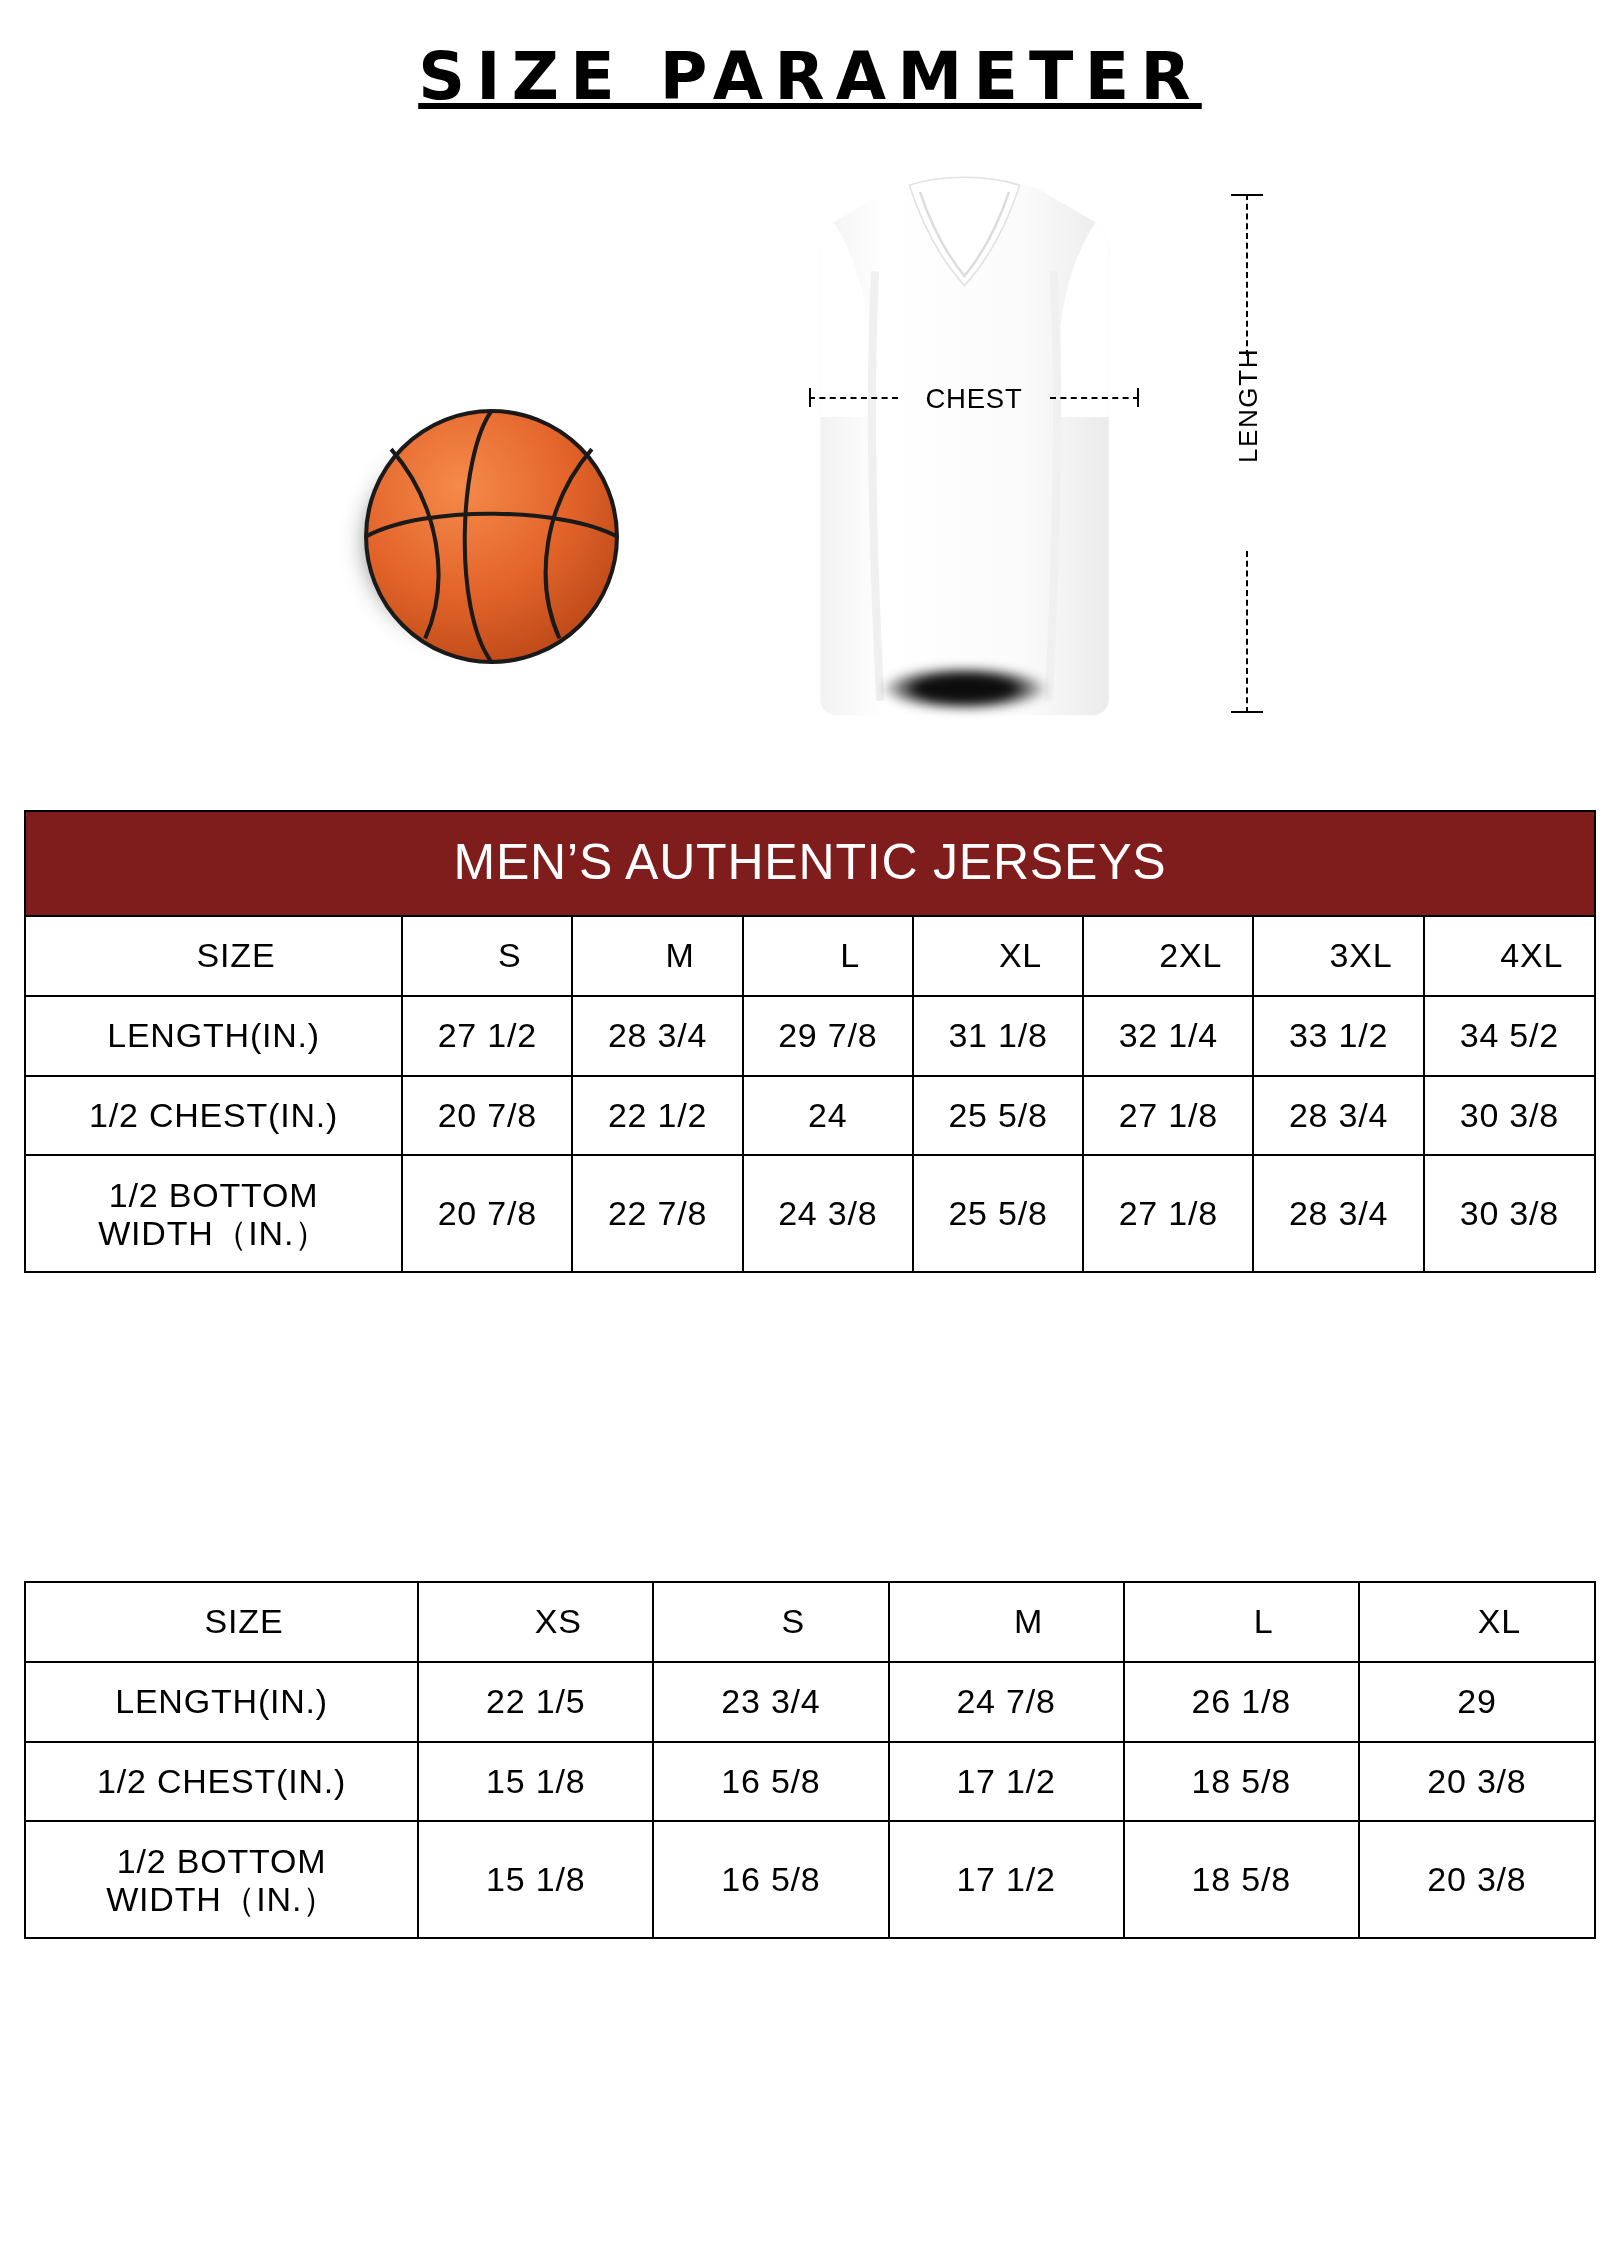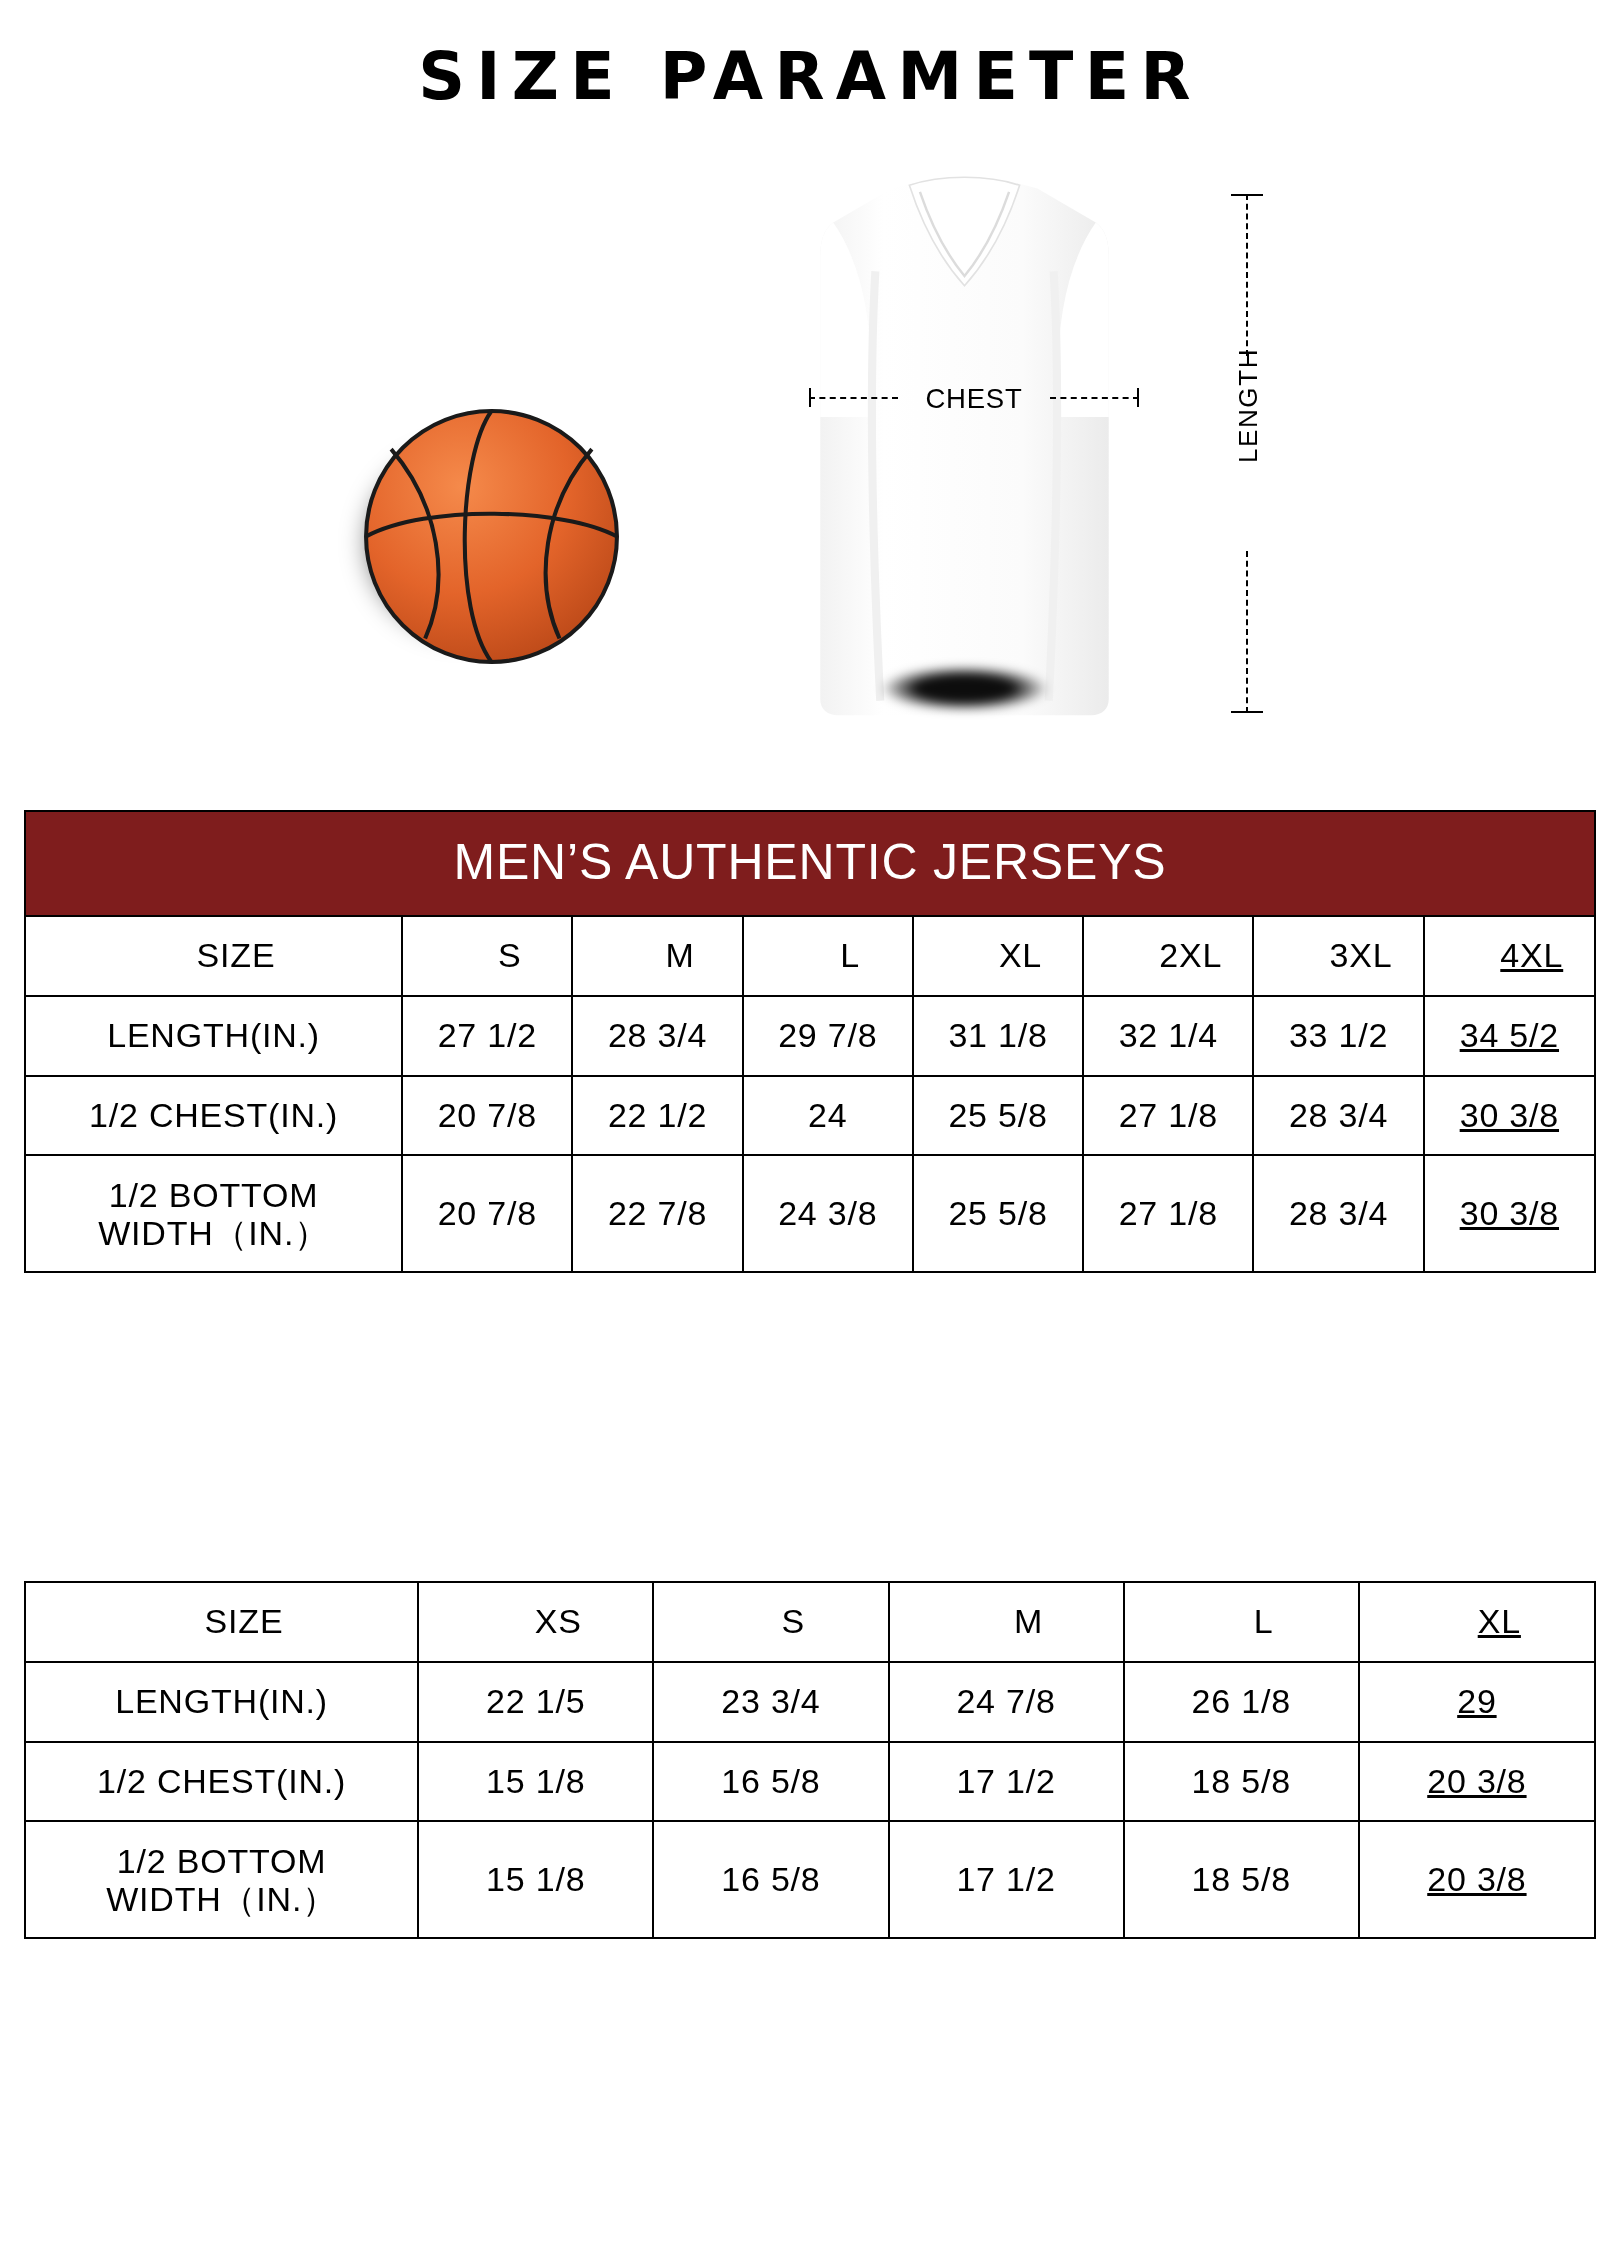--- a/index.html
+++ b/index.html
@@ -21,20 +21,21 @@
     position: absolute;
     top: 39px;
     left: 0;
     width: 100%;
     text-align: center;
     font-family: "DejaVu Sans", sans-serif;
     font-weight: 700;
     font-size: 65px;
     letter-spacing: 11.3px;
     color: #000;
+    text-decoration: underline;
   }
 
   
   .illustration {
     position: absolute;
     top: 154px;
     left: 0;
     width: 1620px;
     height: 616px;
   }
@@ -196,21 +197,20 @@
   }
   table.size-table tr:first-child td {
     border-top: none;
     padding-left: 48px;
   }
   table.size-table td:first-child {
     border-left: none;
   }
   table.size-table td:last-child {
     border-right: none;
-    text-decoration: underline;
   }
   table.size-table tr:last-child td {
     border-bottom: none;
     margin-top: 48px;
   }
   .two-line { line-height: 1.12; }
 </style>
 </head>
 <body>
 

